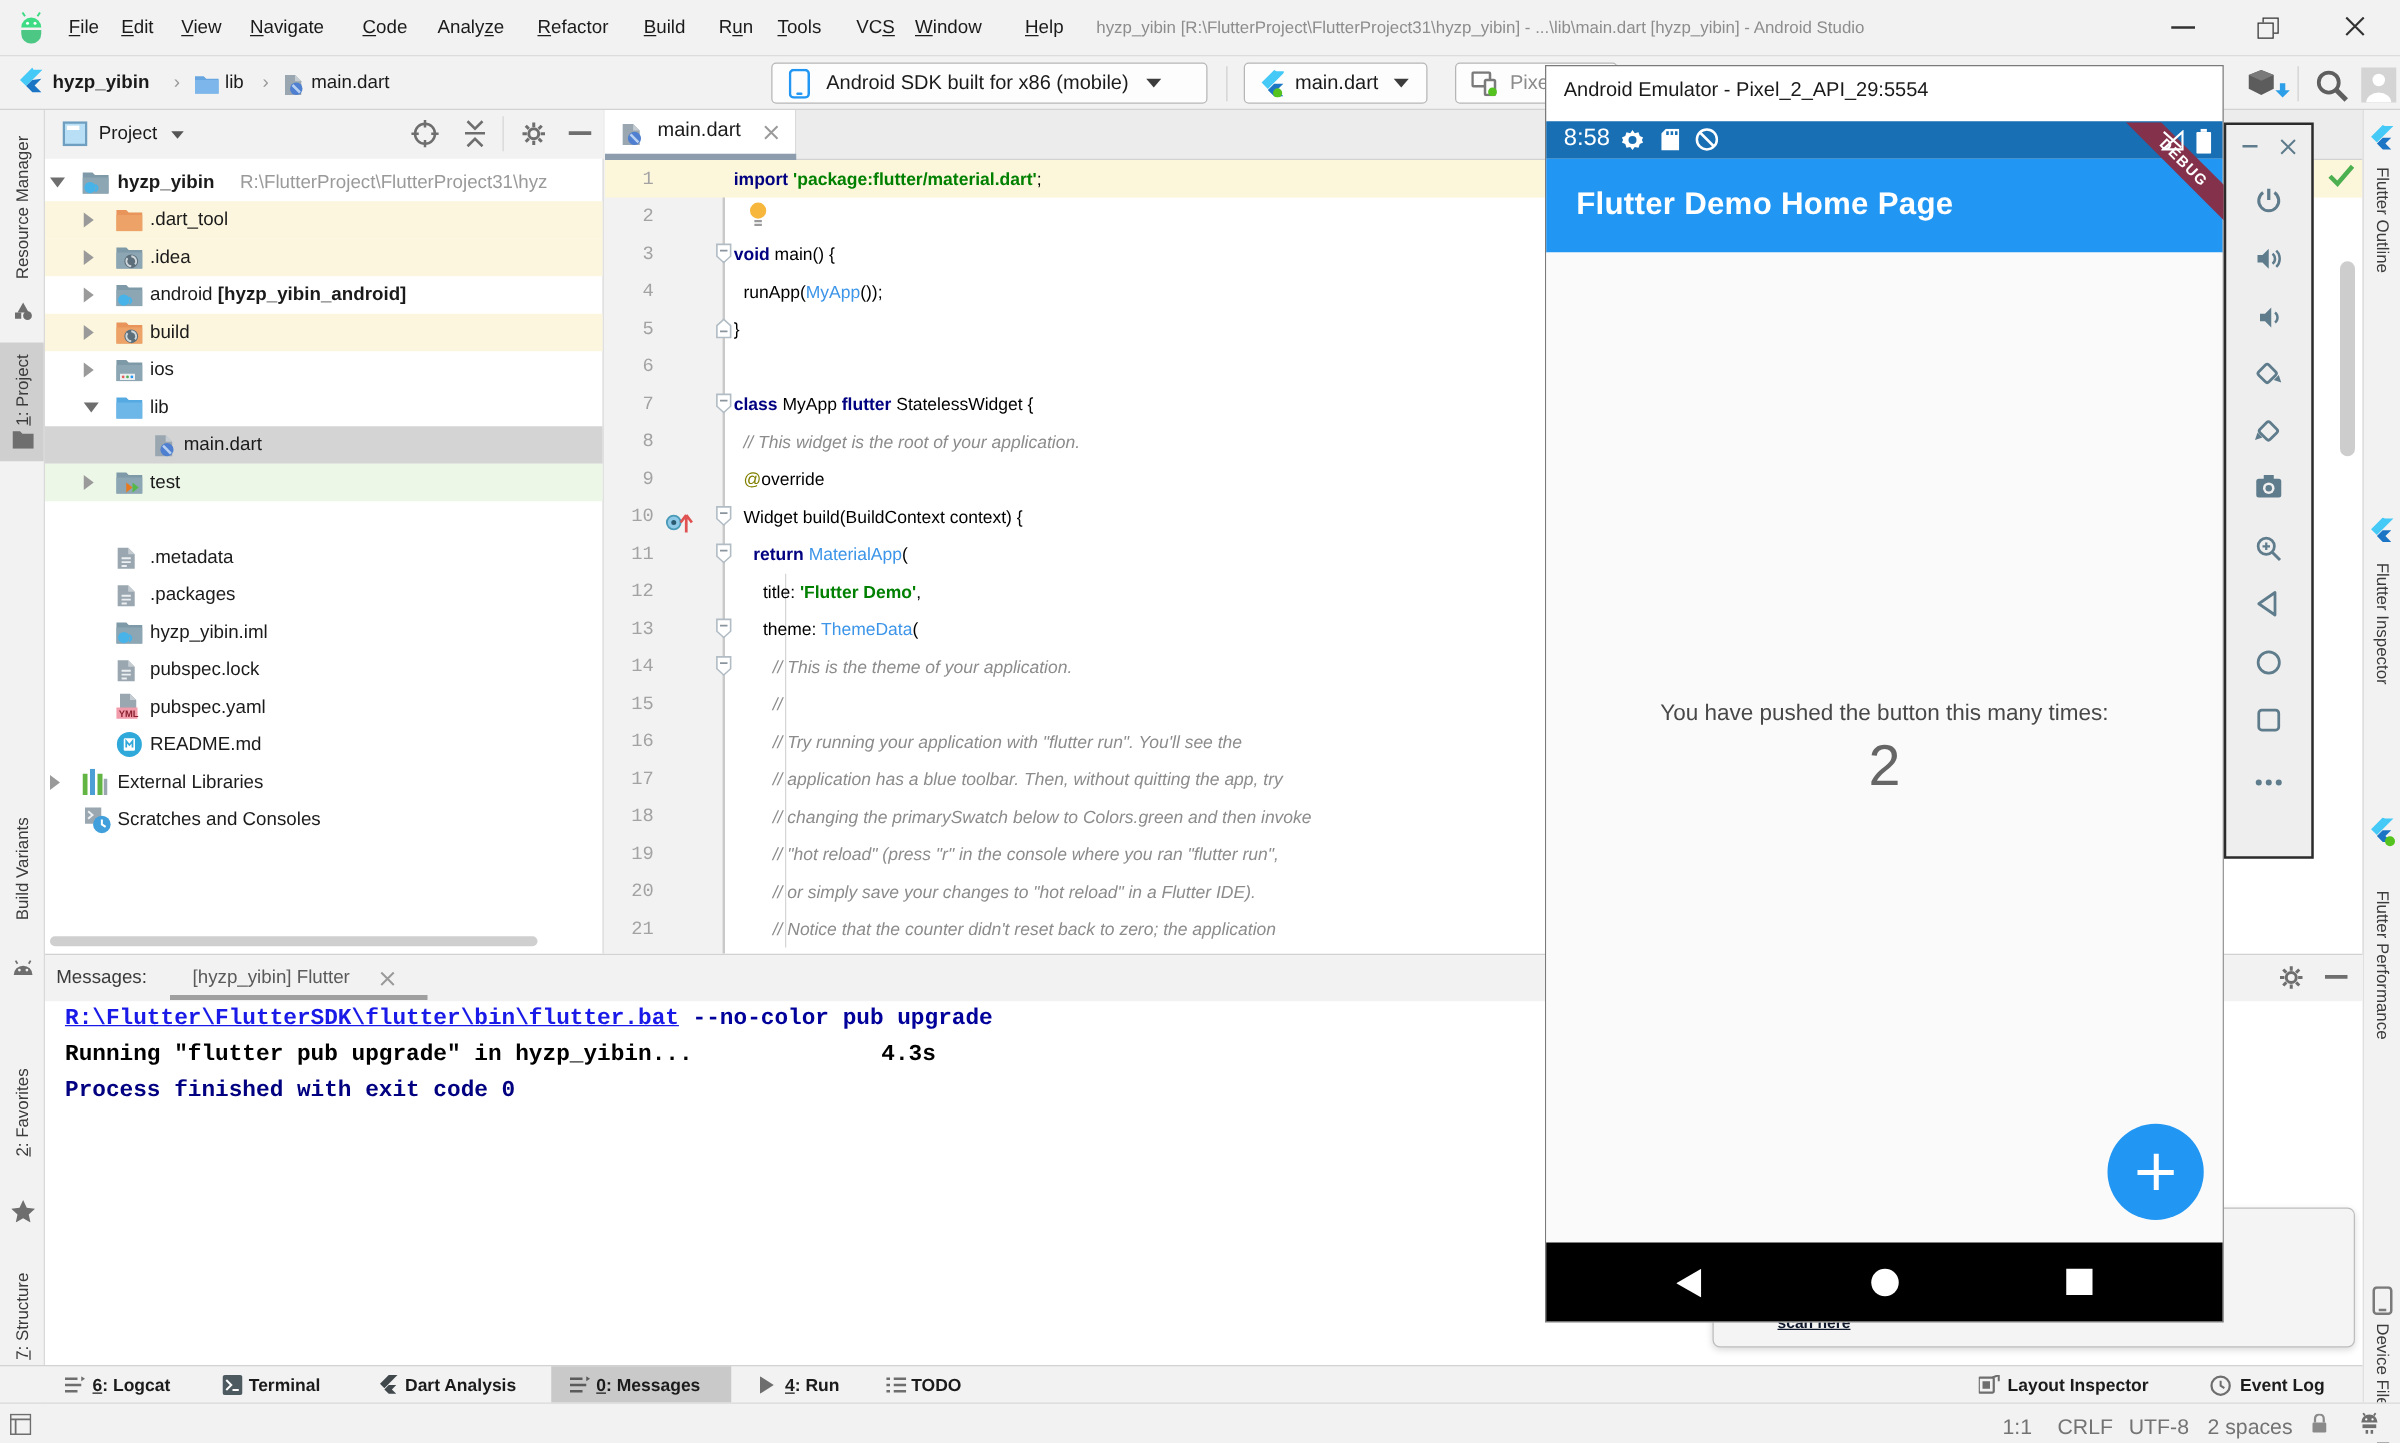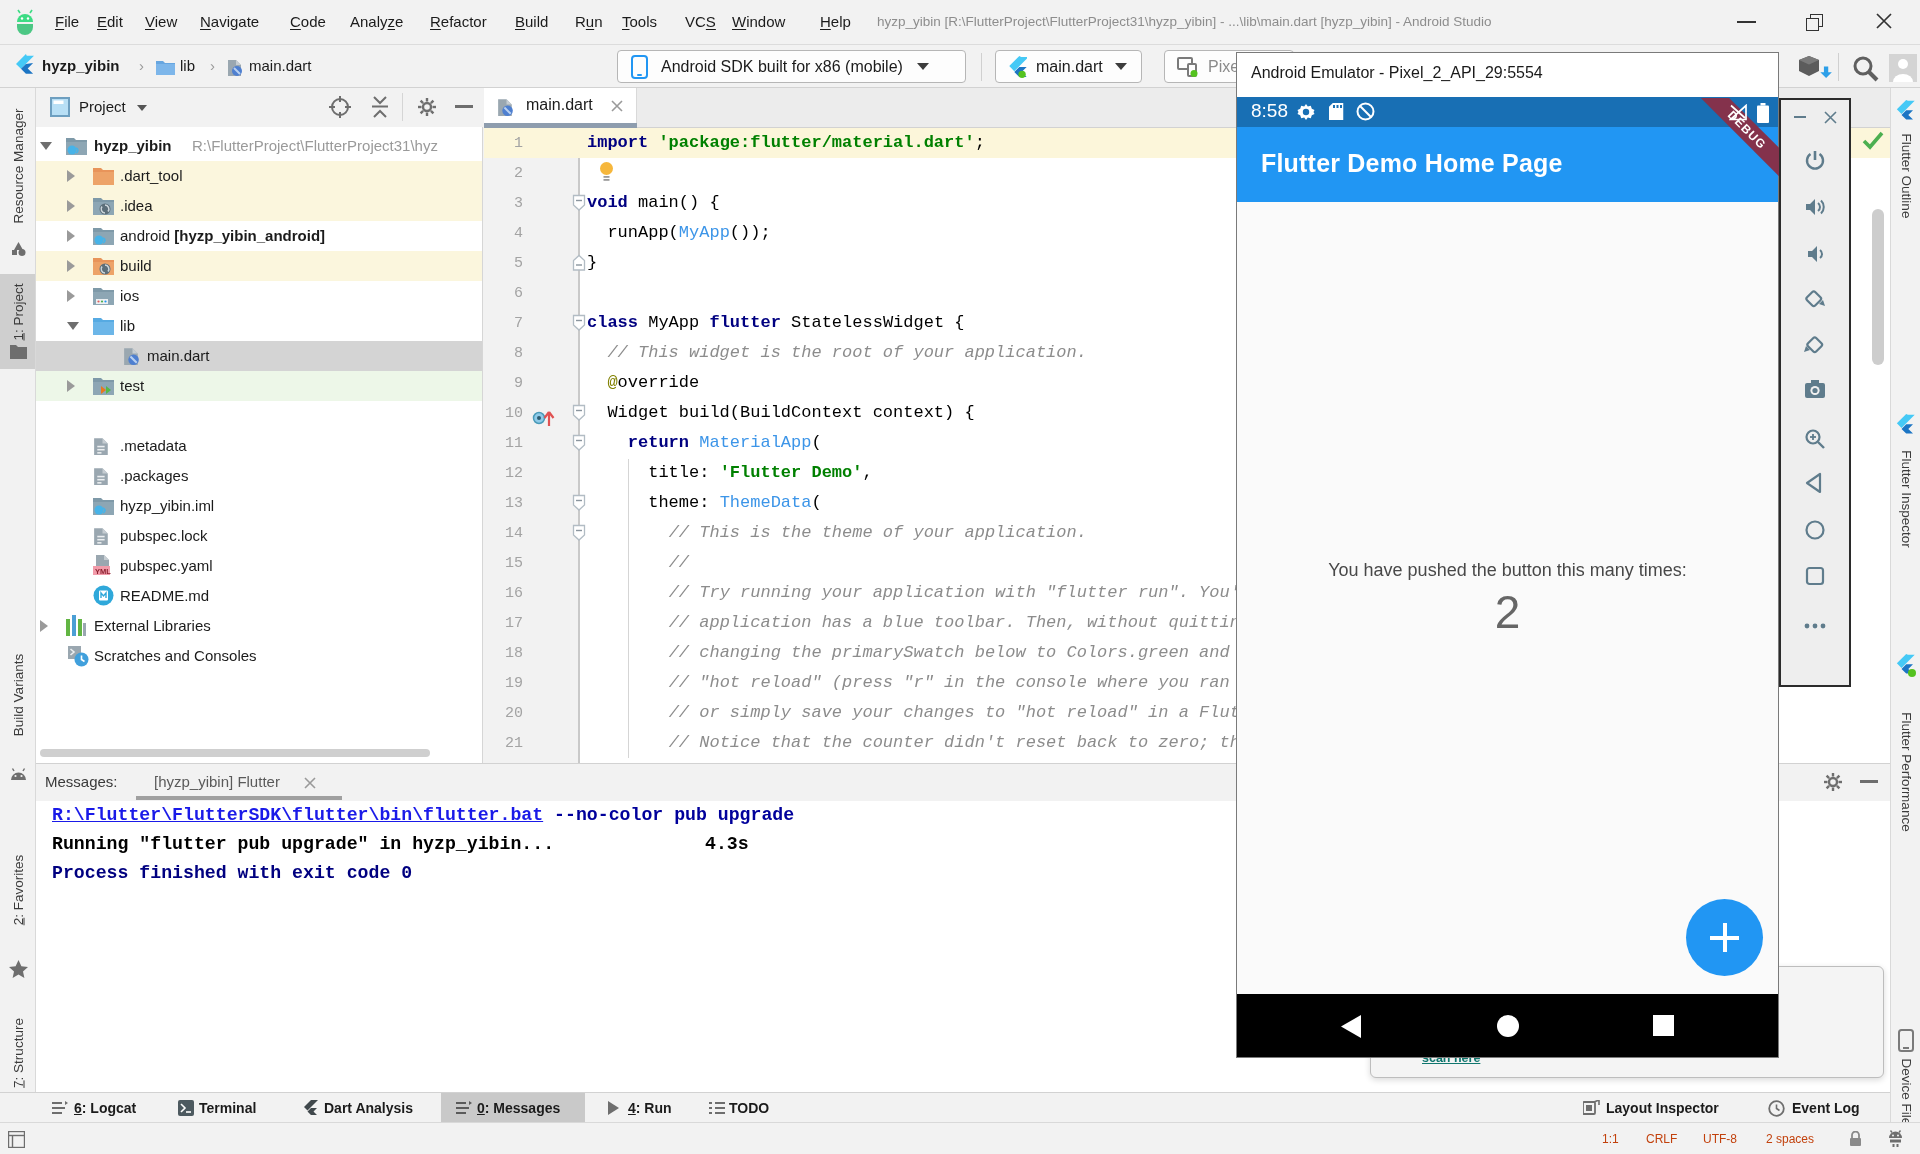--- a/index.html
+++ b/index.html
@@ -28,36 +28,36 @@
 .tri-r { width:0; height:0; border-top:6px solid transparent; border-bottom:6px solid transparent; border-left:8px solid #9a9a9a; position:absolute; top:9px; }
 .tri-d { width:0; height:0; border-left:6px solid transparent; border-right:6px solid transparent; border-top:8px solid #6e6e6e; position:absolute; top:11px; }
 
 #editor { left:484px; top:88px; width:1406px; height:675px; background:#fff; }
 #tabstrip { position:absolute; left:0; top:0; width:1406px; height:40px; background:#ececec; border-bottom:1px solid #d2d2d2; }
 #tab1 { position:absolute; left:0; top:0; width:153px; height:35px; background:#fff; border-right:1px solid #d9d9d9; }
 #tabuline { position:absolute; left:0; top:35px; width:153px; height:5px; background:#8e9dae; }
 #gutter { position:absolute; left:0; top:40px; width:94px; height:635px; background:#f2f2f2; }
 #foldline { position:absolute; left:94px; top:40px; width:2px; height:635px; background:#c9c9c9; }
 .lnum { position:absolute; left:0px; width:39px; text-align:right; font-family:"Liberation Mono",monospace; font-size:15px; color:#a3a3a3; }
-#code { position:absolute; left:103px; top:40px; font-family:Liberation Mono, monospace; font-size:17px; line-height:30px; white-space:pre; color:#000; }
+#code { position:absolute; left:103px; top:40px; font-family:Liberation Sans, sans-serif; font-size:14px; line-height:30px; white-space:pre; color:#000; }
 .kw { color:#000080; font-weight:bold; }
 .str { color:#008000; font-weight:bold; }
 .cmt { color:#8c8c8c; font-style:italic; }
 .cls { color:#3c95e8; }
 .ann { color:#808000; }
 #yline { position:absolute; left:0; top:40px; width:1406px; height:30px; background:#fcf6da; }
 
 #messages { left:36px; top:763px; width:1854px; height:329px; background:#fff; border-top:1px solid #d2d2d2; }
 #mhead { position:absolute; left:0; top:0; width:1854px; height:37px; background:#f2f2f2; }
 #console { position:absolute; left:16px; top:37px; font-family:"Liberation Mono",monospace; font-size:18.2px; font-weight:bold; line-height:29px; white-space:pre; }
 
 #botbar { left:0; top:1092px; width:1890px; height:30px; background:#f2f2f2; border-top:1px solid #d2d2d2; }
 .bitem { position:absolute; top:7px; font-size:14px; color:#1b1b1b; white-space:nowrap;font-weight:bold; }
 #statusbar { left:0; top:1122px; width:1920px; height:32px; background:#f2f2f2; border-top:1px solid #d9d9d9; }
-.sitem { position:absolute; top:9px; font-size:12px; color:#c2410c; white-space:nowrap; }
+.sitem { position:absolute; top:9px; font-size:17px; color:#737373; white-space:nowrap; }
 
 #rstrip { left:1890px; top:88px; width:30px; height:1034px; background:#f2f2f2; border-left:1px solid #d9d9d9; }
 
 #emu { left:1236px; top:52px; width:543px; height:1006px; background:#fff; border:1px solid #7a7a7a; }
 #emustatus { position:absolute; left:0; top:44px; width:541px; height:30px; background:#186FB4; }
 #emuappbar { position:absolute; left:0; top:74px; width:541px; height:75px; background:#2196f3; }
 #emubody { position:absolute; left:0; top:149px; width:541px; height:792px; background:#fafafa; }
 #emunav { position:absolute; left:0; top:941px; width:541px; height:63px; background:#000; }
 #ribbonwrap { position:absolute; left:440px; top:45px; width:103px; height:135px; overflow:hidden; pointer-events:none; }
 #ribbon { position:absolute; left:-5px; top:22px; width:150px; height:20px; background:#84324c; transform:rotate(45deg); color:#fff; font-size:12px; font-weight:bold; letter-spacing:1px; text-align:center; line-height:20px; }
@@ -556,21 +556,21 @@
           </g>
         </svg>
       <div class="abs" style="left:1824px;top:16px;width:18px;height:2.5px;background:#6e6e6e"></div>
     </div>
     <div id="console"><span style="color:#1a1ae8"><u>R:\Flutter\FlutterSDK\flutter\bin\flutter.bat</u></span><span style="color:#00009b"> --no-color pub upgrade</span>
 <span style="color:#000">Running "flutter pub upgrade" in hyzp_yibin...</span>
 <span style="color:#000080">Process finished with exit code 0</span></div>
     <div class="abs" style="left:669px;top:66px;line-height:29px;font-family:'Liberation Mono',monospace;font-size:18.2px;font-weight:bold;color:#000">4.3s</div>
   </div>
   <div id="popup" class="abs" style="left:1370px;top:966px;width:514px;height:112px;background:#f4f4f4;border:1px solid #bdbdbd;border-radius:6px;box-shadow:0 2px 6px rgba(0,0,0,0.15)">
-    <span class="abs" style="left:51px;top:84px;font-size:12.5px;color:#0f766e;text-decoration:underline;font-weight:bold">scan here</span>
+    <span class="abs" style="left:51px;top:84px;font-size:12.5px;color:#0f172a;text-decoration:underline;font-weight:bold">scan here</span>
   </div>
   <div id="botbar" class="abs">
     <svg class="abs" style="left:52px;top:8px" width="16" height="14" viewBox="0 0 16 14">
         <g stroke="#6e6e6e" stroke-width="2">
           <line x1="0" y1="2" x2="10" y2="2"></line>
           <line x1="0" y1="7" x2="13" y2="7"></line>
           <line x1="0" y1="12" x2="10" y2="12"></line>
         </g>
         <path d="M13 0 l3 2 -3 2 z" fill="#6e6e6e"></path>
       </svg>

